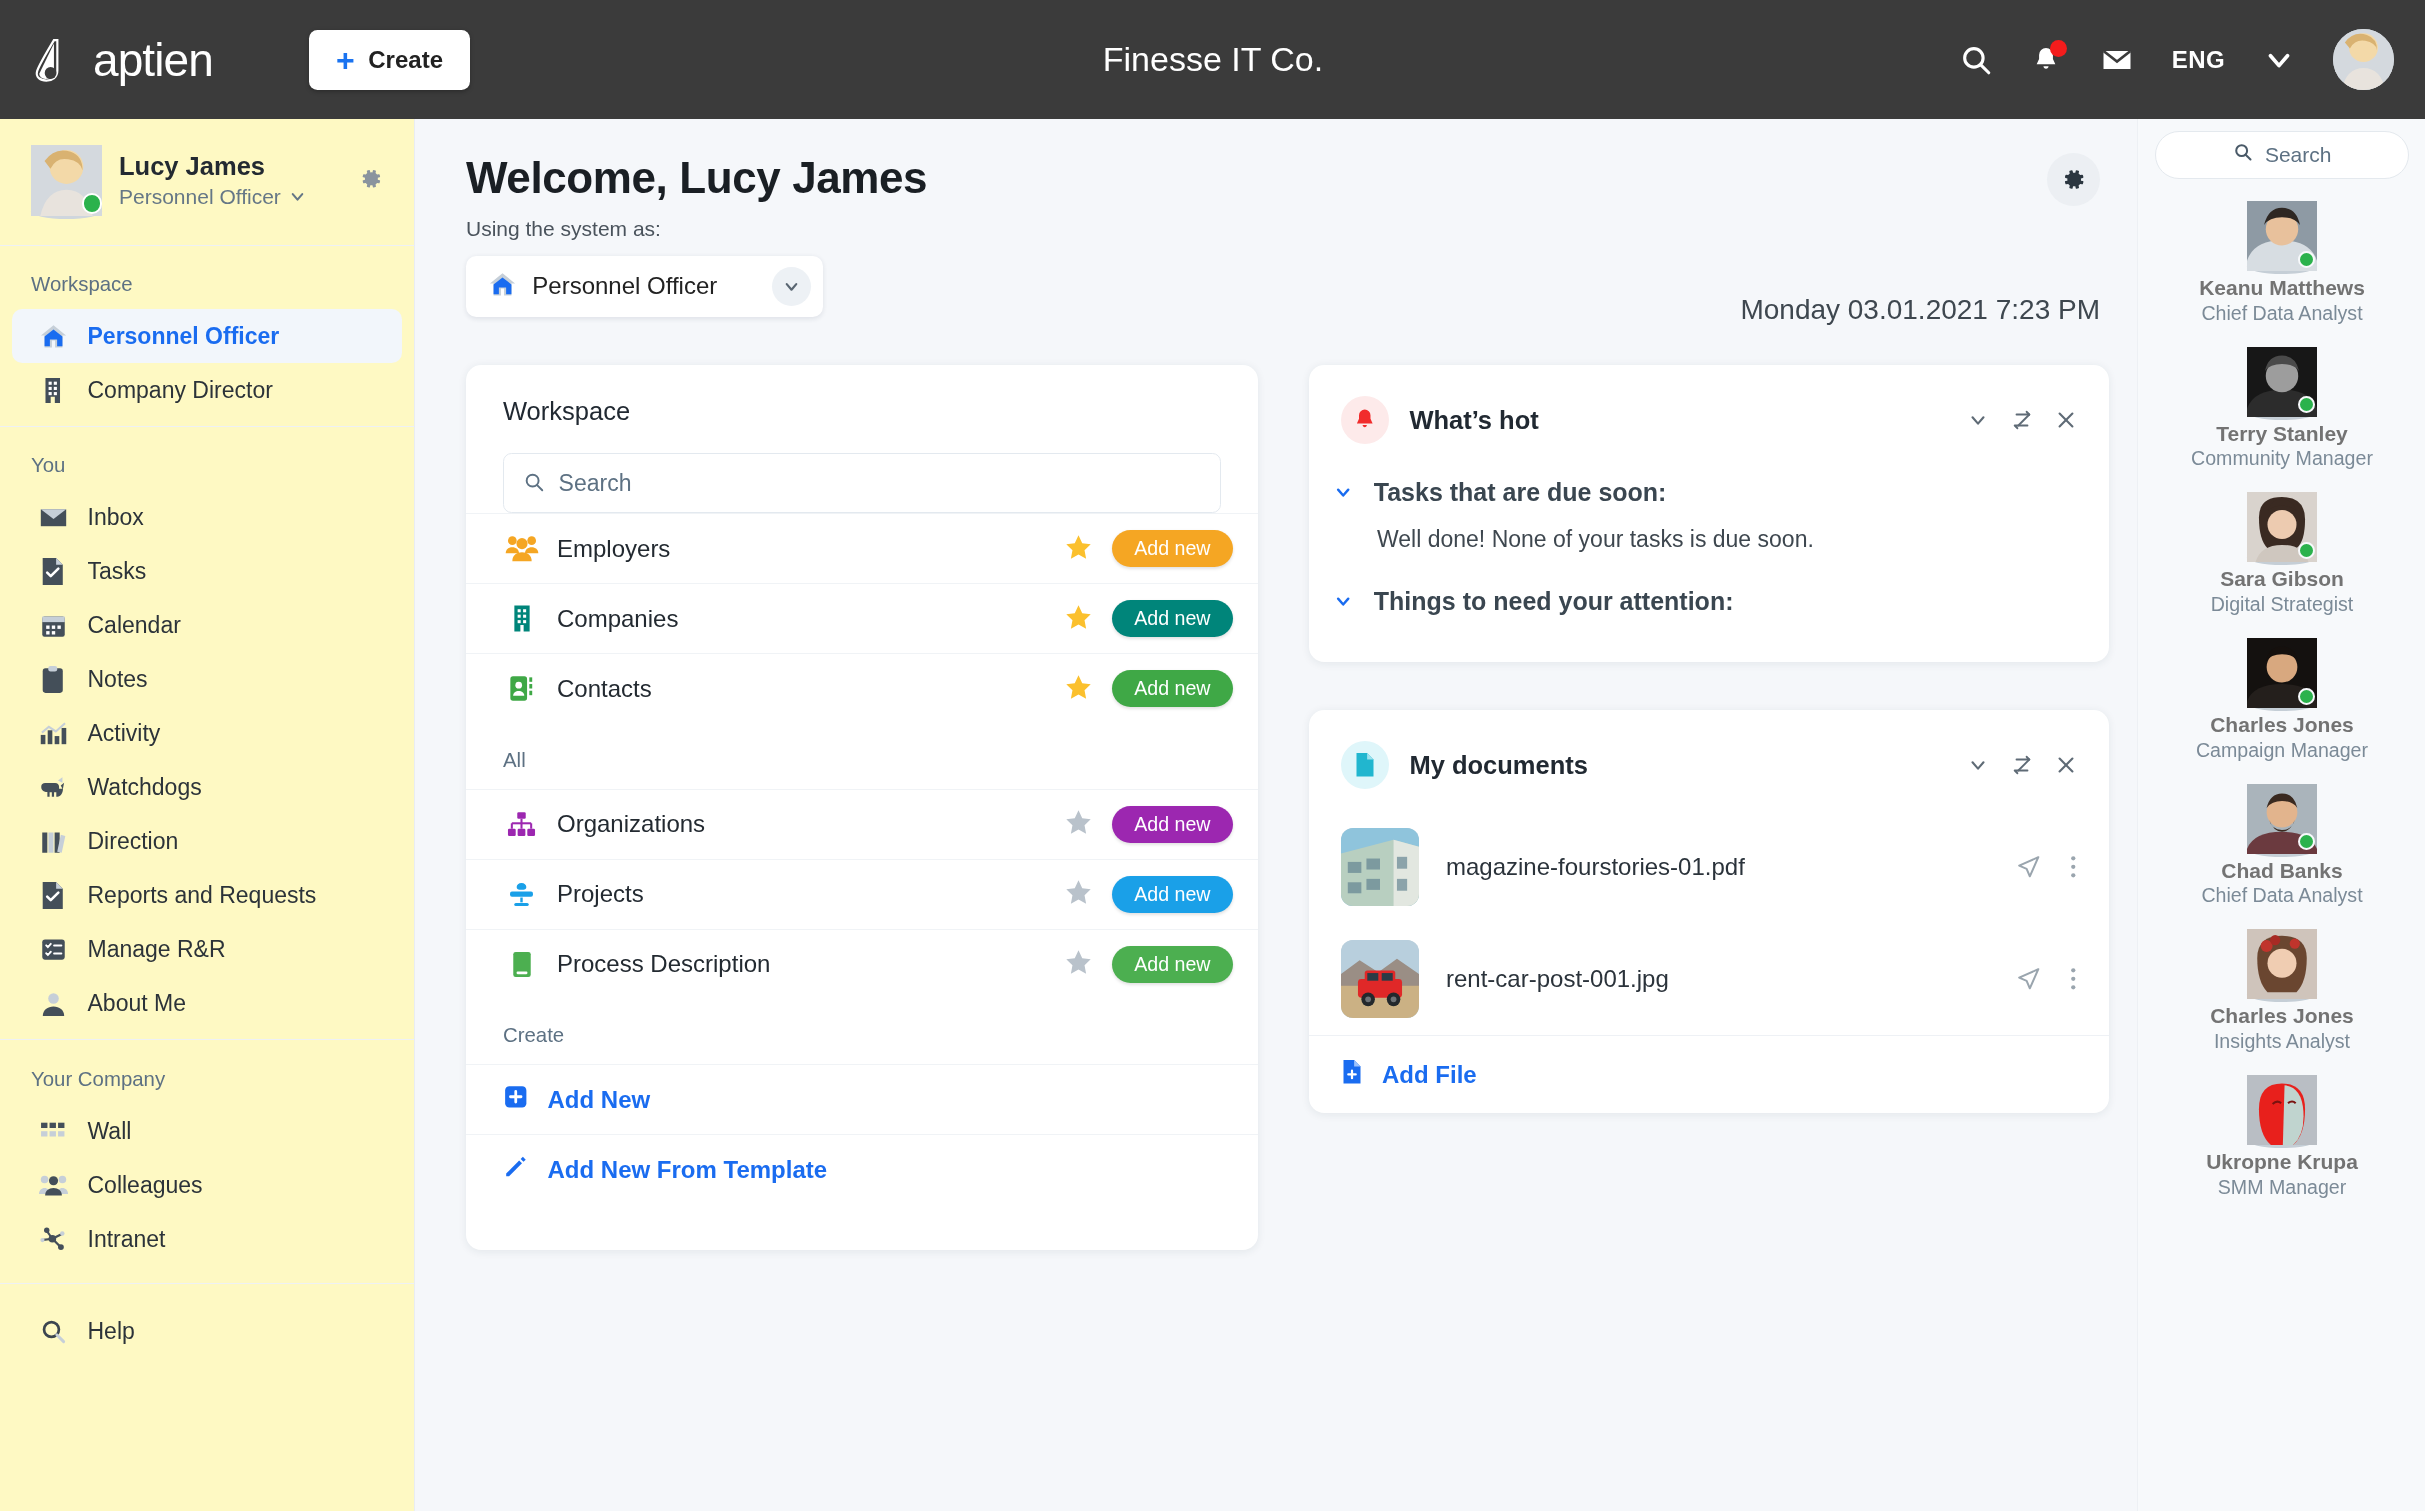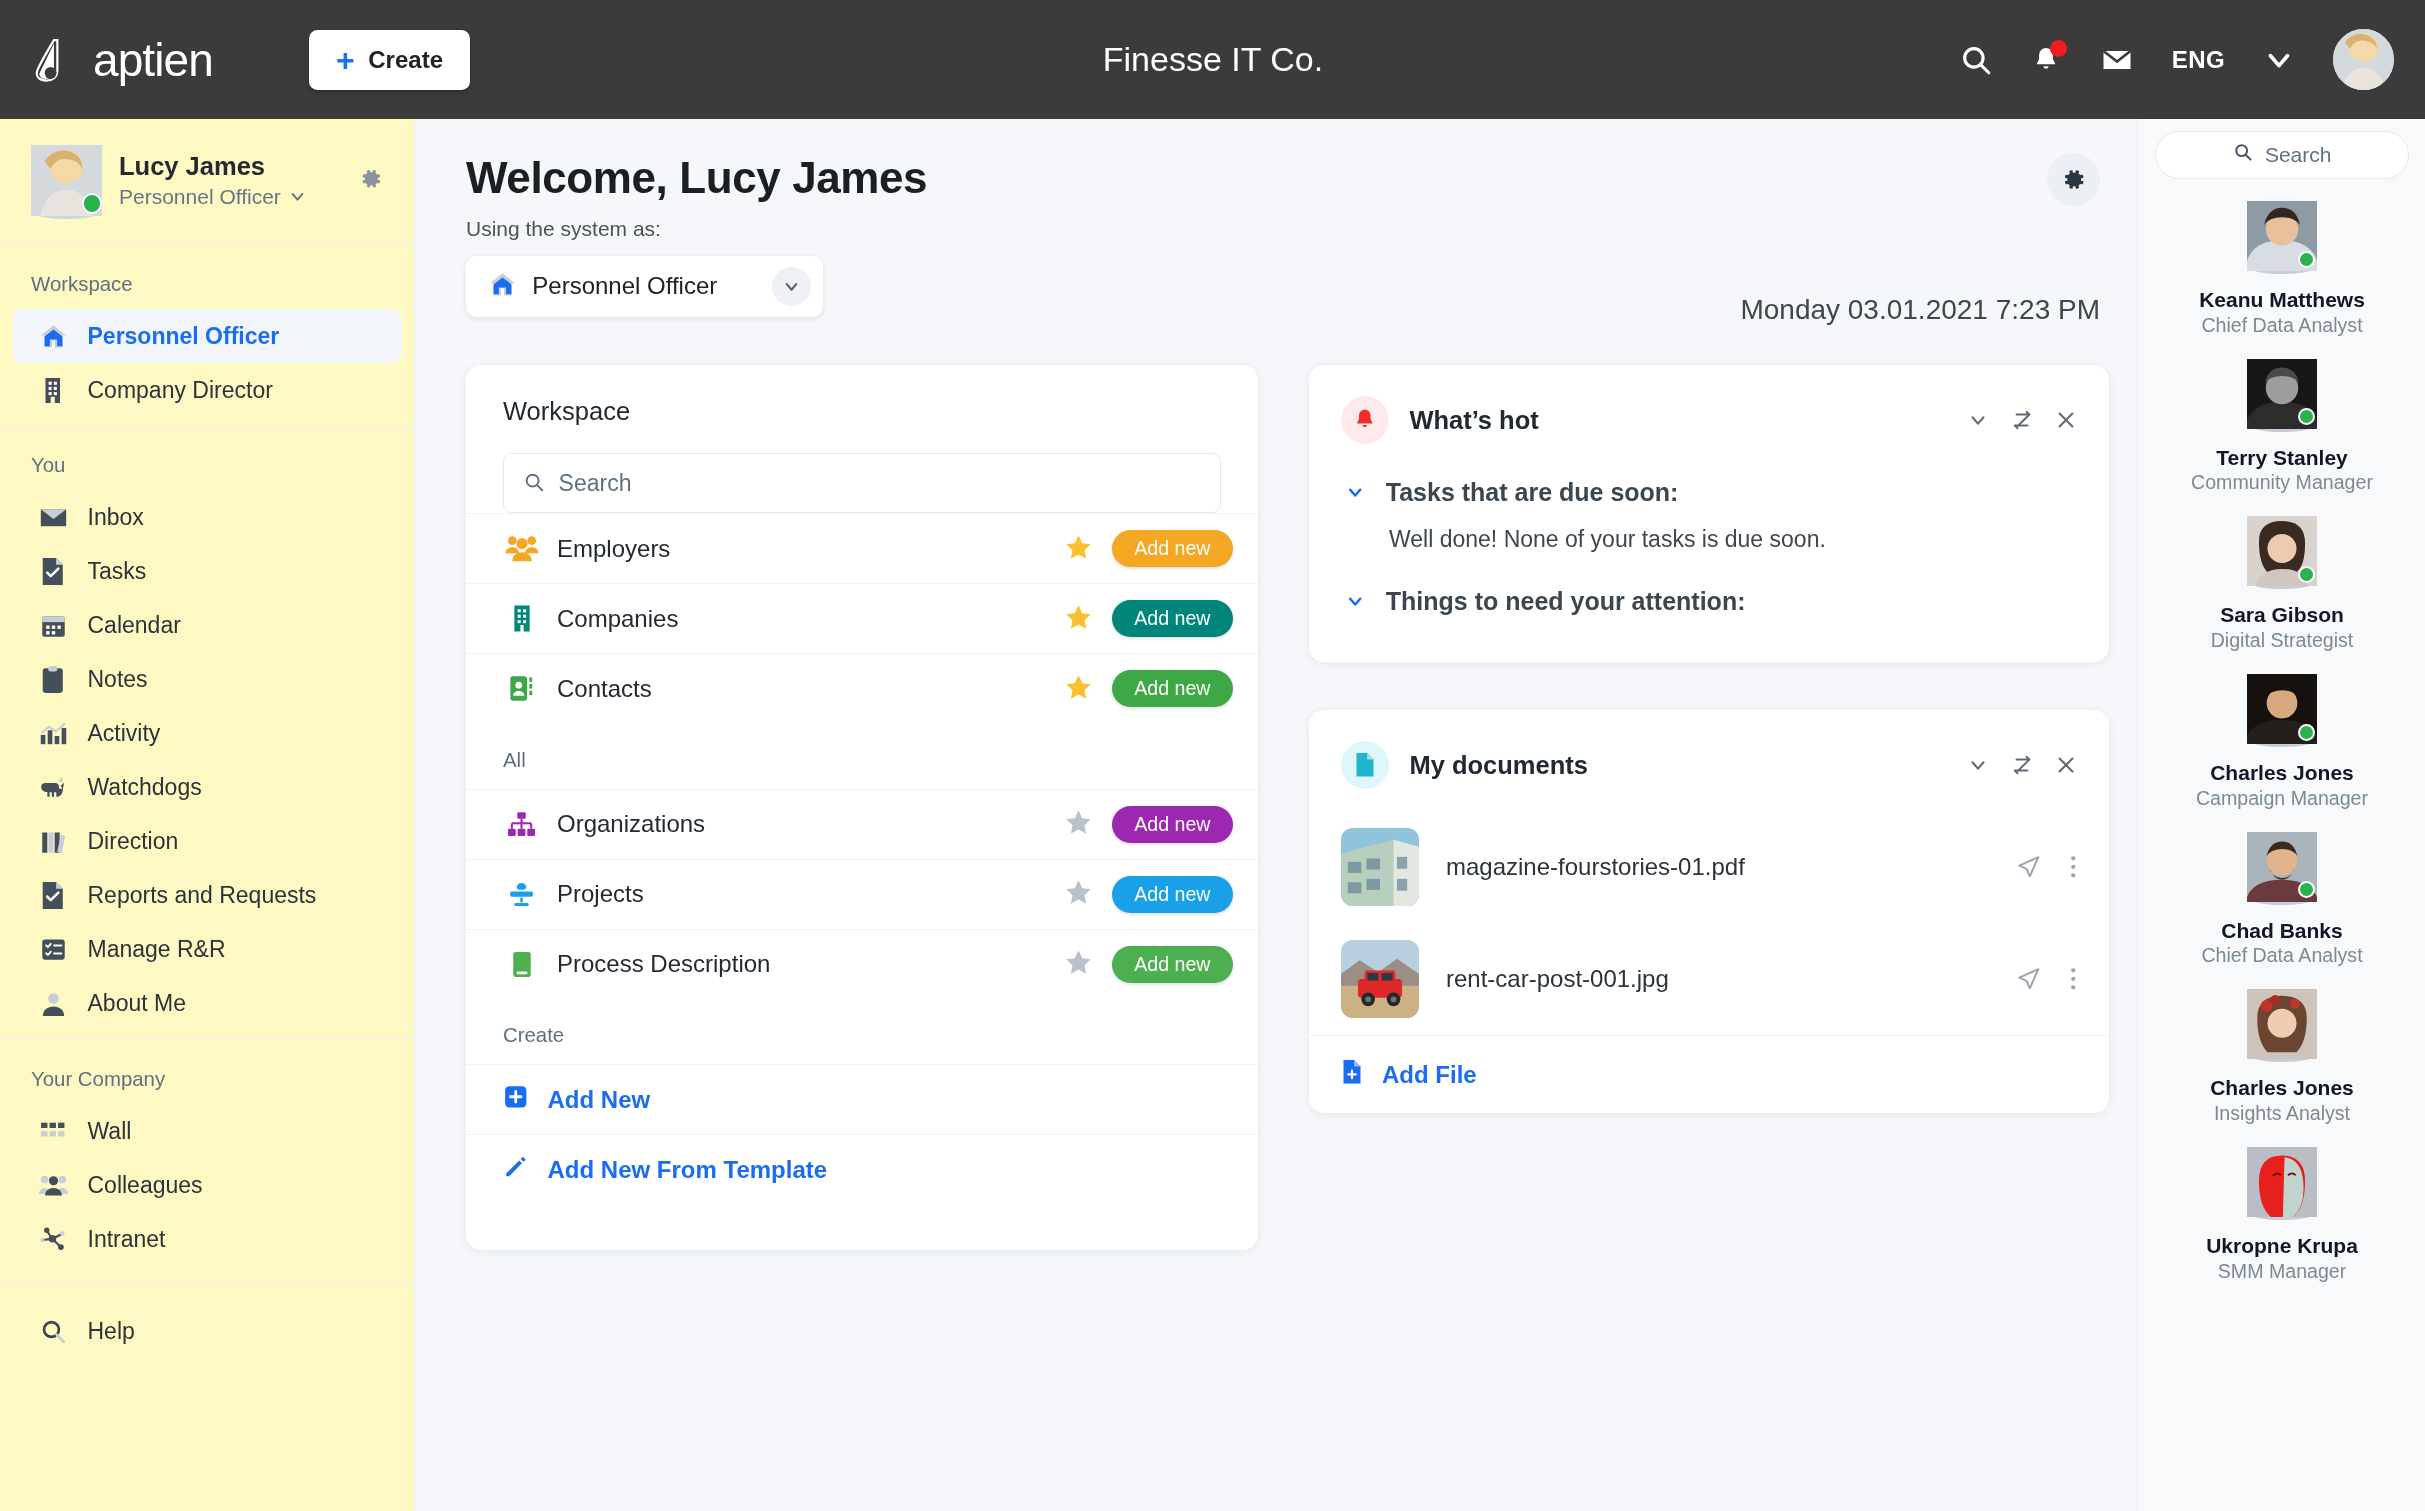--- a/index.html
+++ b/index.html
@@ -143,21 +143,21 @@
 
   
   .rc-head { display: flex; align-items: center; padding: 31px 32px 0 32px; gap: 20.4px; }
   .rc-ic-bubble {
     width: 48px; height: 48px; border-radius: 50%; display: flex;
     align-items: center; justify-content: center; flex: 0 0 48px;
   }
   .rc-title { font-size: 25.5px; font-weight: 700; color: #212932; flex: 1; }
   .rc-actions { display: flex; align-items: center; gap: 22px; color: #5f6b76; }
   .rc-actions span { cursor: pointer; display: flex; }
-  .hot-sec { padding: 0 36px; }
+  .hot-sec { padding: 0 24px; }
   .hot-q {
     display: flex; align-items: center; gap: 20.4px; margin-top: 34px;
     font-size: 25px; font-weight: 700; color: #3a4650; cursor: pointer;
   }
   .hot-a { font-size: 23px; color: #3e474f; margin: 19px 0 0 44px; }
   .card-bottom-pad { height: 46px; }
 
   .doc-row {
     display: flex; align-items: center; padding: 0 32px; height: 112px; gap: 27px;
   }
@@ -187,21 +187,21 @@
     margin-top: 22px; display: flex; flex-direction: column; align-items: center; cursor: pointer;
   }
   .c-av-wrap { position: relative; width: 70px; height: 70px; }
   .c-av {
     width: 70px; height: 70px; border-radius: 50%; overflow: hidden; background: #c5ced6;
   }
   .c-status {
     position: absolute; right: 1.7px; bottom: 3.4px; width: 17px; height: 17px;
     background: #2bb24c; border: 2.6px solid #f7f9fb; border-radius: 50%;
   }
-  .c-name { font-size: 21px; font-weight: 700; color: #0f172a; margin-top: 17px; text-align: left; }
+  .c-name { font-size: 21px; font-weight: 700; color: #737373; margin-top: 5px; text-align: left; }
   .c-role { font-size: 19.6px; color: #7b8a97; margin-top: 1.7px; text-align: center; }
 </style>
 </head>
 <body>
 
 <div class="app">
 
   <div class="topbar">
     <div class="logo">
       <span class="logo-mark">

